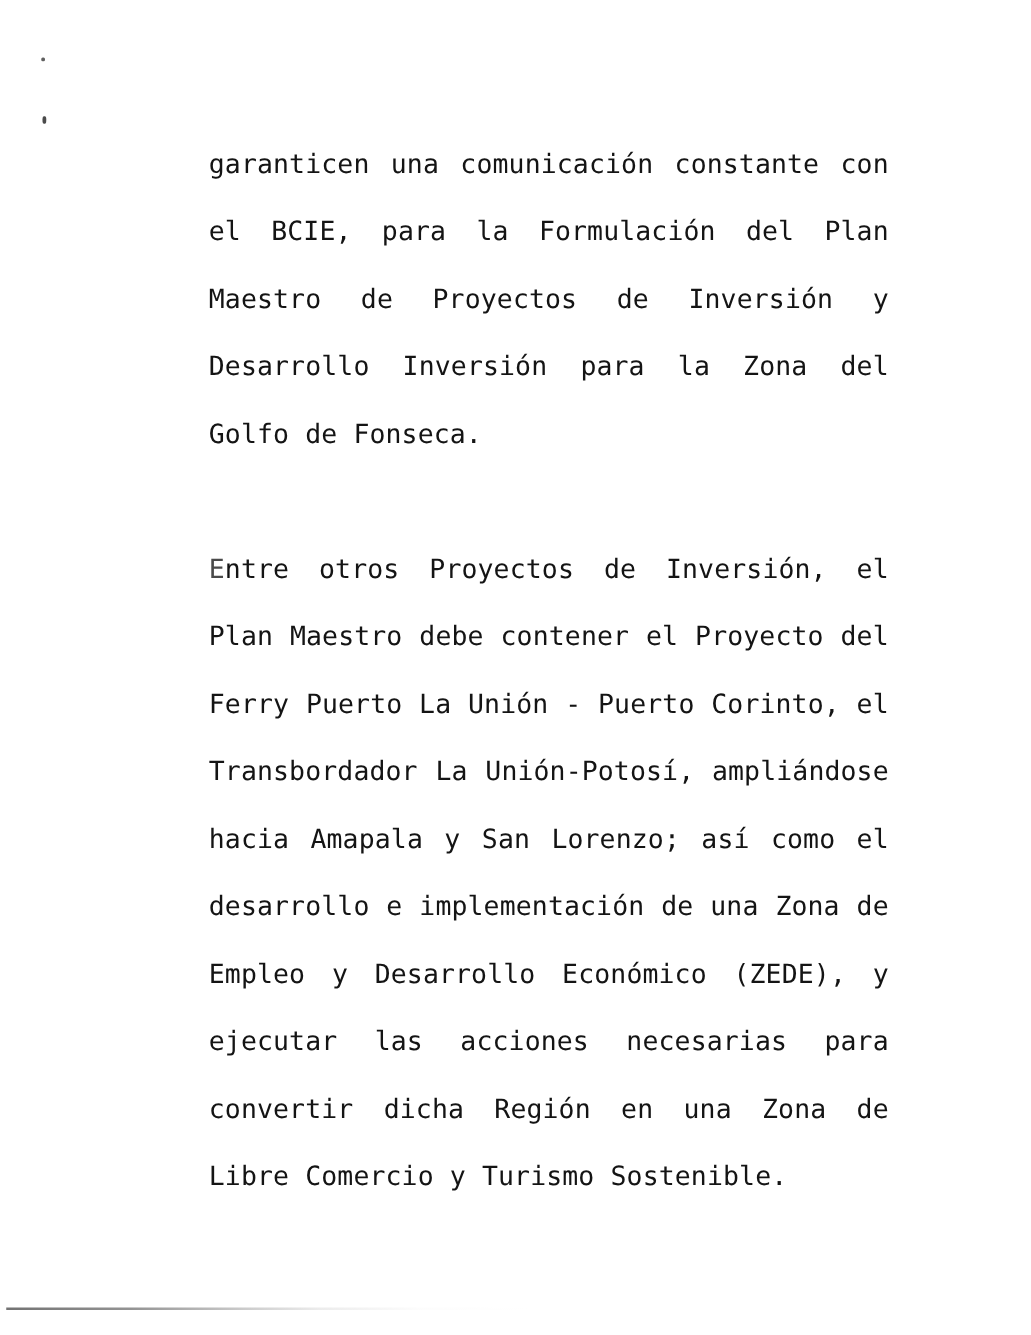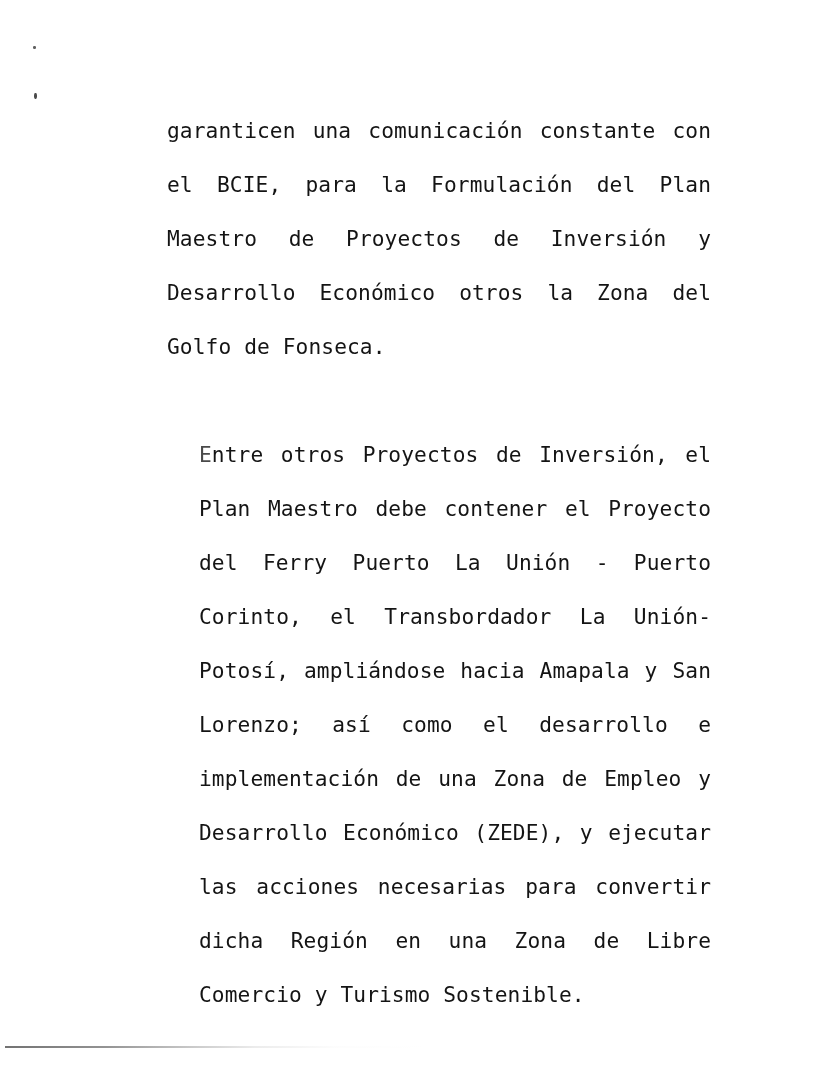--- a/index.html
+++ b/index.html
@@ -41,21 +41,20 @@
     font-size: 21.2px;
     line-height: 54px;
     text-align: justify;
     text-align-last: left;
     white-space: normal;
     letter-spacing: 0.1px;
     -webkit-font-smoothing: antialiased;
   }
   .para + .para {
     margin-top: 54px;
-    margin-left: 32px;
   }
   
   .para.faded-start::first-letter {
     color: #4a4a4a;
   }
 
   
   .bottom-rule {
     position: absolute;
     left: 5px;
@@ -73,20 +72,20 @@
 </style>
 </head>
 <body>
 
 <div class="page">
 
   <span class="speck speck-1"></span>
   <span class="speck speck-2"></span>
 
   <div class="text-body">
-    <p class="para">garanticen una comunicación constante con el BCIE, para la Formulación del Plan Maestro de Proyectos de Inversión y Desarrollo Económico otros la Zona del Golfo de Fonseca.</p>
+    <p class="para">garanticen una comunicación constante con el BCIE, para la Formulación del Plan Maestro de Proyectos de Inversión y Desarrollo Inversión para la Zona del Golfo de Fonseca.</p>
 
     <p class="para faded-start">Entre otros Proyectos de Inversión, el Plan Maestro debe contener el Proyecto del Ferry Puerto La Unión - Puerto Corinto, el Transbordador La Unión-Potosí, ampliándose hacia Amapala y San Lorenzo; así como el desarrollo e implementación de una Zona de Empleo y Desarrollo Económico (ZEDE), y ejecutar las acciones necesarias para convertir dicha Región en una Zona de Libre Comercio y Turismo Sostenible.</p>
   </div>
 
   <div class="bottom-rule"></div>
 
 </div>
 
 </body></html>

